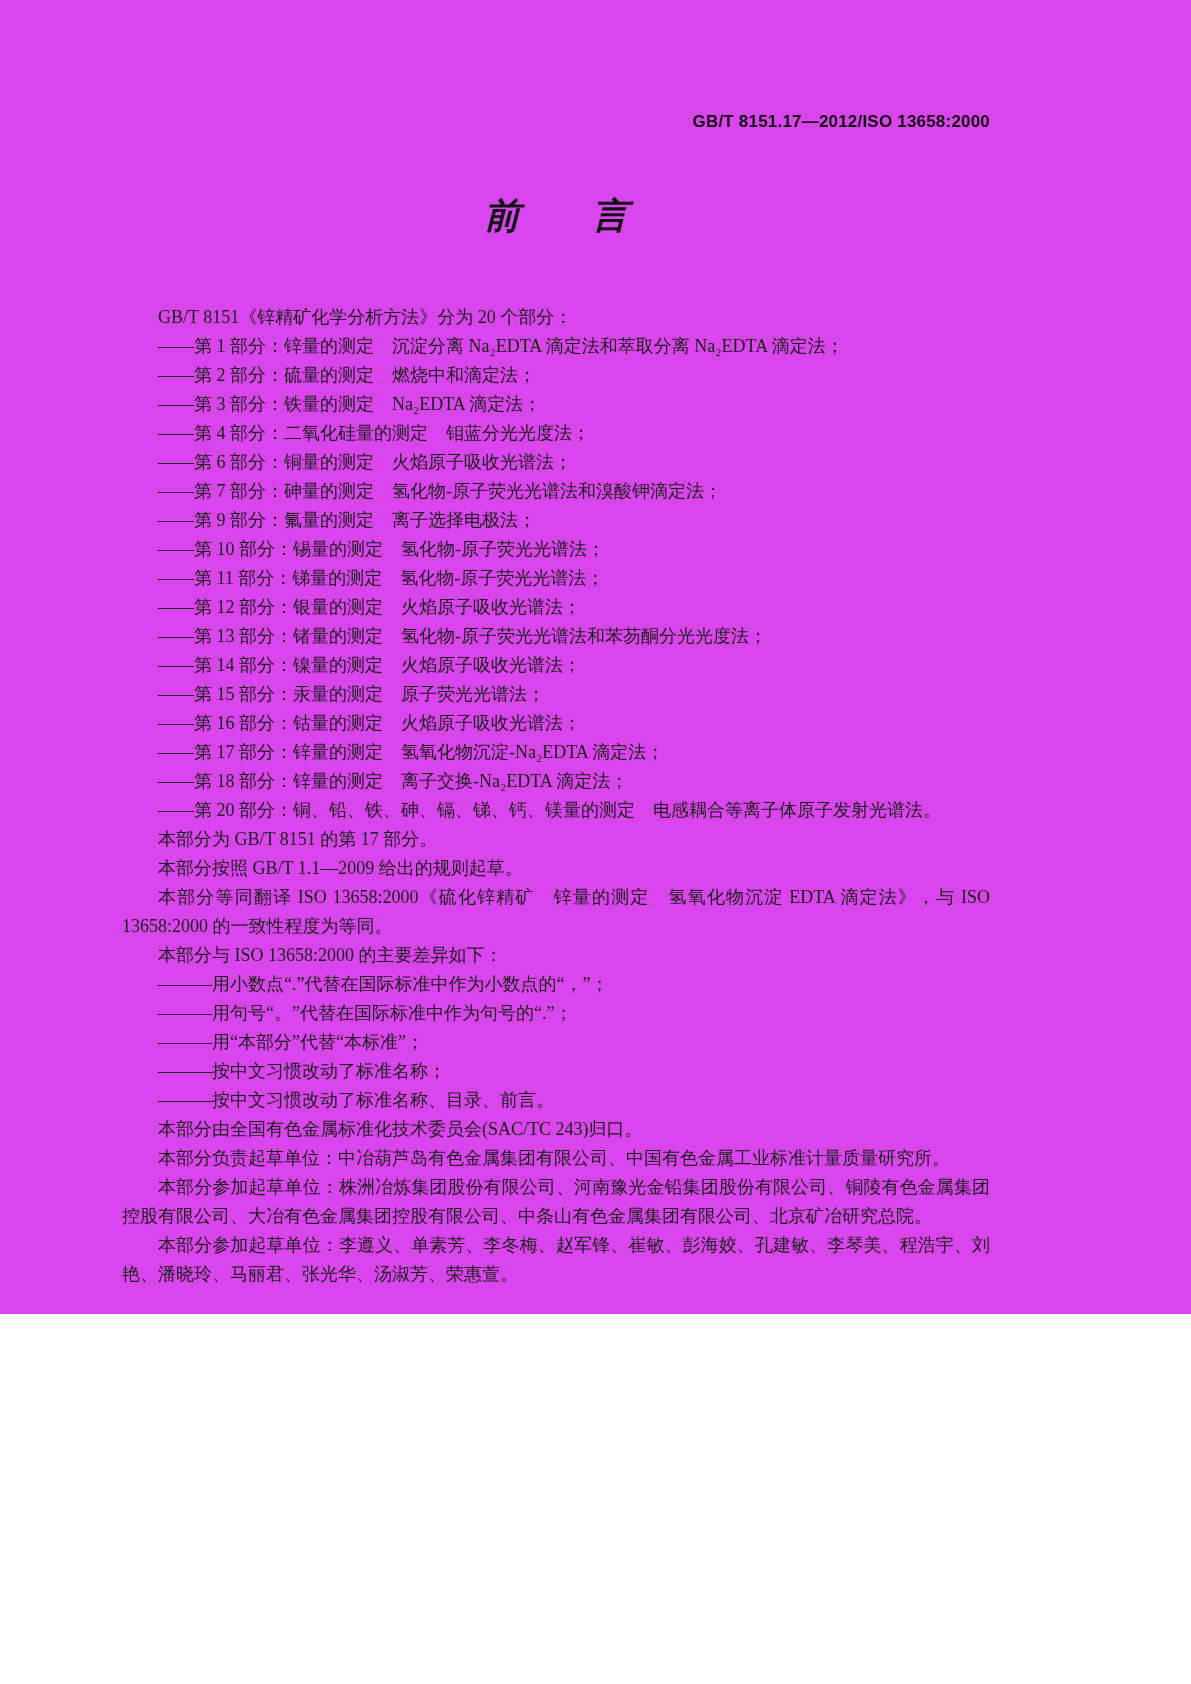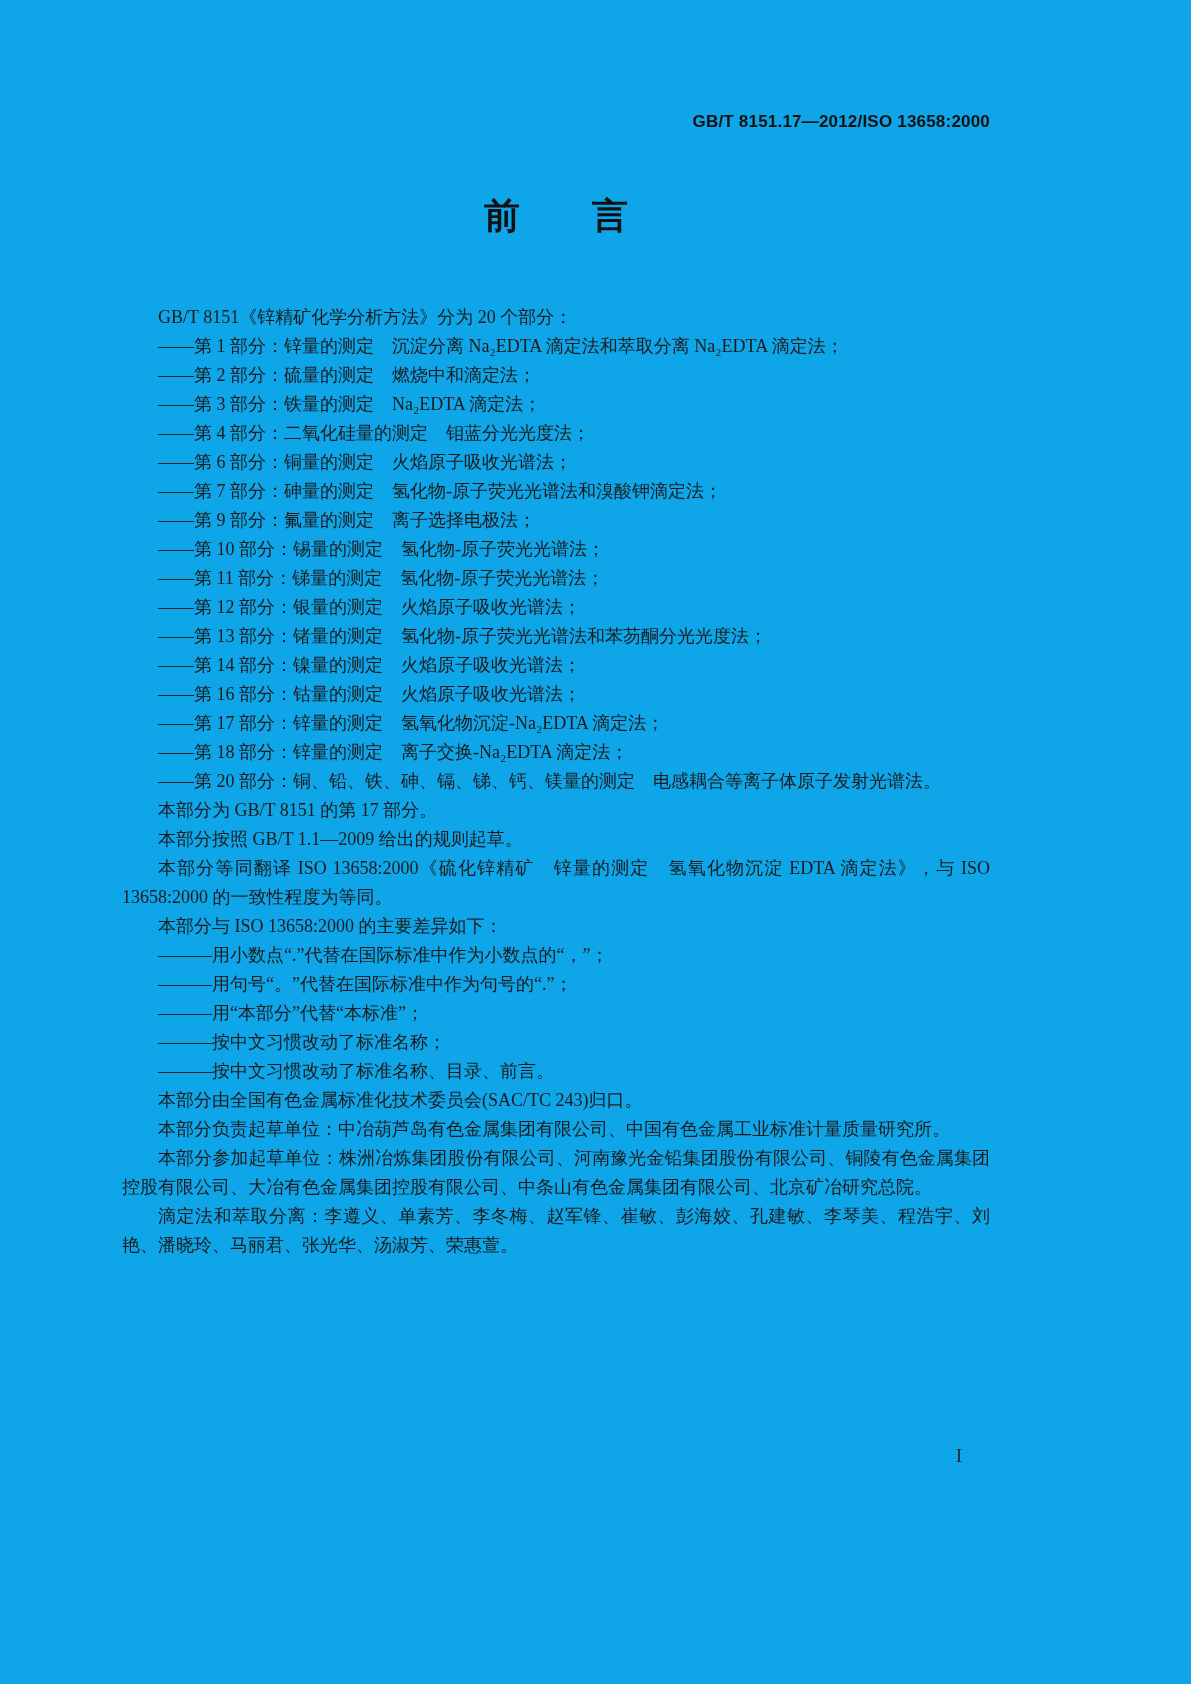--- a/index.html
+++ b/index.html
@@ -3,23 +3,23 @@
 <meta charset="utf-8">
 <style>
   html, body {
     margin: 0;
     padding: 0;
     background: #ffffff;
   }
   .page {
     position: relative;
     width: 1191px;
-    height: 1684px;
+    height: 1314px;
     margin: 0 auto;
-    background: #0ea5e9;
+    background: #d946ef;
     color: #1c1c1c;
     font-family: "Liberation Serif", "DejaVu Serif", serif;
     overflow: hidden;
   }
   .running-head {
     position: absolute;
     top: 112px;
     left: 122px;
     width: 868px;
     text-align: right;
@@ -33,20 +33,21 @@
     position: absolute;
     top: 192px;
     left: 122px;
     width: 868px;
     margin: 0;
     text-align: center;
     font-family: "Liberation Sans", "DejaVu Sans", sans-serif;
     font-weight: bold;
     font-size: 36px;
     color: #111;
+    font-style: italic;
   }
   .body-text {
     position: absolute;
     top: 303px;
     left: 122px;
     width: 868px;
     font-size: 18px;
     line-height: 29px;
     color: #1c1c1c;
   }
@@ -83,34 +84,35 @@
       <p>——第 3 部分：铁量的测定　Na₂EDTA 滴定法；</p>
       <p>——第 4 部分：二氧化硅量的测定　钼蓝分光光度法；</p>
       <p>——第 6 部分：铜量的测定　火焰原子吸收光谱法；</p>
       <p>——第 7 部分：砷量的测定　氢化物-原子荧光光谱法和溴酸钾滴定法；</p>
       <p>——第 9 部分：氟量的测定　离子选择电极法；</p>
       <p>——第 10 部分：锡量的测定　氢化物-原子荧光光谱法；</p>
       <p>——第 11 部分：锑量的测定　氢化物-原子荧光光谱法；</p>
       <p>——第 12 部分：银量的测定　火焰原子吸收光谱法；</p>
       <p>——第 13 部分：锗量的测定　氢化物-原子荧光光谱法和苯芴酮分光光度法；</p>
       <p>——第 14 部分：镍量的测定　火焰原子吸收光谱法；</p>
+      <p>——第 15 部分：汞量的测定　原子荧光光谱法；</p>
       <p>——第 16 部分：钴量的测定　火焰原子吸收光谱法；</p>
       <p>——第 17 部分：锌量的测定　氢氧化物沉淀-Na₂EDTA 滴定法；</p>
       <p>——第 18 部分：锌量的测定　离子交换-Na₂EDTA 滴定法；</p>
       <p>——第 20 部分：铜、铅、铁、砷、镉、锑、钙、镁量的测定　电感耦合等离子体原子发射光谱法。</p>
       <p>本部分为 GB/T 8151 的第 17 部分。</p>
       <p>本部分按照 GB/T 1.1—2009 给出的规则起草。</p>
       <p>本部分等同翻译 ISO 13658:2000《硫化锌精矿　锌量的测定　氢氧化物沉淀 EDTA 滴定法》，与 ISO 13658:2000 的一致性程度为等同。</p>
       <p>本部分与 ISO 13658:2000 的主要差异如下：</p>
       <p>———用小数点“.”代替在国际标准中作为小数点的“，”；</p>
       <p>———用句号“。”代替在国际标准中作为句号的“.”；</p>
       <p>———用“本部分”代替“本标准”；</p>
       <p>———按中文习惯改动了标准名称；</p>
       <p>———按中文习惯改动了标准名称、目录、前言。</p>
       <p>本部分由全国有色金属标准化技术委员会(SAC/TC 243)归口。</p>
       <p>本部分负责起草单位：中冶葫芦岛有色金属集团有限公司、中国有色金属工业标准计量质量研究所。</p>
       <p>本部分参加起草单位：株洲冶炼集团股份有限公司、河南豫光金铅集团股份有限公司、铜陵有色金属集团控股有限公司、大冶有色金属集团控股有限公司、中条山有色金属集团有限公司、北京矿冶研究总院。</p>
-      <p>滴定法和萃取分离：李遵义、单素芳、李冬梅、赵军锋、崔敏、彭海姣、孔建敏、李琴美、程浩宇、刘艳、潘晓玲、马丽君、张光华、汤淑芳、荣惠萱。</p>
+      <p>本部分参加起草单位：李遵义、单素芳、李冬梅、赵军锋、崔敏、彭海姣、孔建敏、李琴美、程浩宇、刘艳、潘晓玲、马丽君、张光华、汤淑芳、荣惠萱。</p>
     </div>
 
   <div class="page-number">I</div>
 
 </div>
 
 </body></html>

